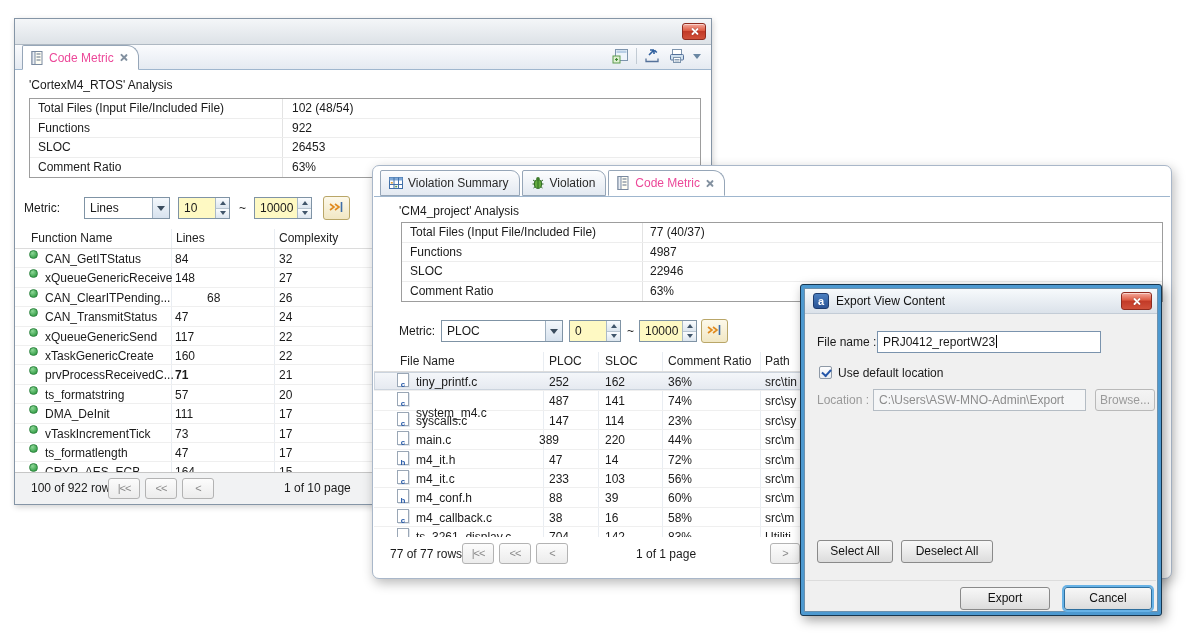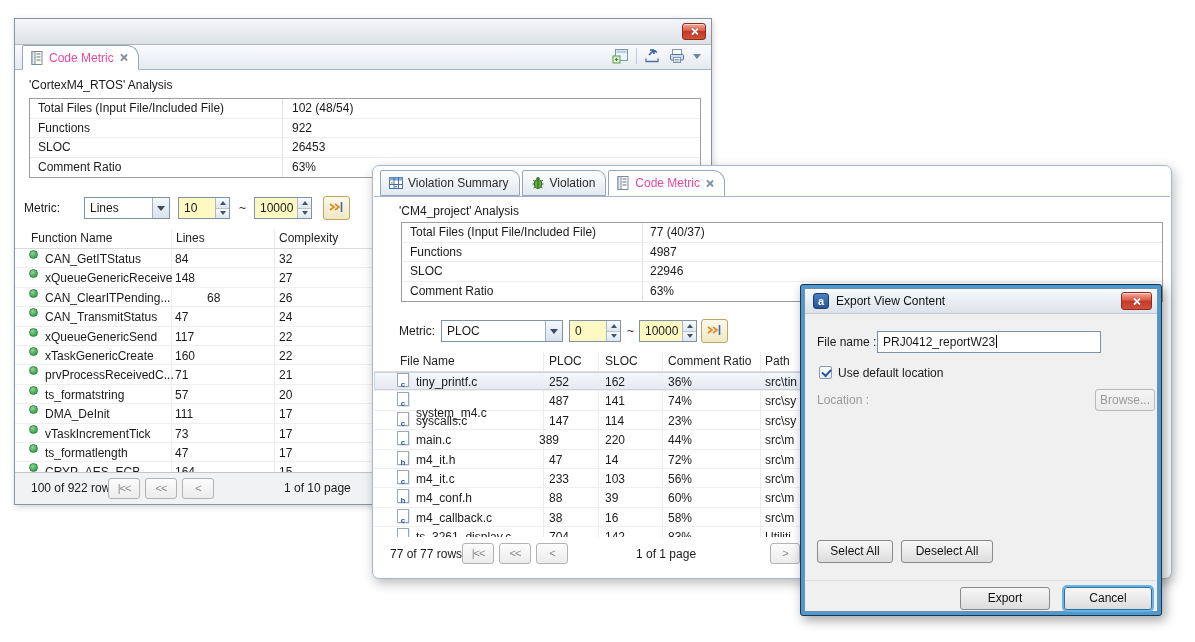--- a/index.html
+++ b/index.html
@@ -277,21 +277,21 @@
         </div>
       <div class="trow">
           <span class="dot"></span>
           <span style="left:30px;">xTaskGenericCreate</span>
           <span style="left:160px;">160</span>
           <span style="left:264px;">22</span>
         </div>
       <div class="trow">
           <span class="dot"></span>
           <span style="left:30px;">prvProcessReceivedC...</span>
-          <span style="left:160px;">71</span>
+          <span style="left:160px;font-weight:bold;">71</span>
           <span style="left:264px;">21</span>
         </div>
       <div class="trow">
           <span class="dot"></span>
           <span style="left:30px;">ts_formatstring</span>
           <span style="left:160px;">57</span>
           <span style="left:264px;">20</span>
         </div>
       <div class="trow">
           <span class="dot"></span>
@@ -544,20 +544,23 @@
 
     <span class="abs" style="left:12px; top:46px;">File name :</span>
     <div class="txt-input" style="left:72px; top:42px; width:224px;">
       <span>PRJ0412_reportW23</span><span class="caret"></span>
     </div>
 
     <span class="cb checked" style="left:14px; top:77px;"></span>
     <span class="cb-lbl" style="left:33px; top:77px;">Use default location</span>
 
     <span class="abs dis-lbl" style="left:12px; top:104px;">Location :</span>
+    <div class="txt-input disabled" style="left:68px; top:100px; width:213px;">
+      <span>C:\Users\ASW-MNO-Admin\Export</span>
+    </div>
     <div class="w7-btn disabled" style="left:290px; top:100px; width:60px; height:22px; line-height:20px;">Browse...</div>
 
 
     <div class="w7-btn" style="left:12px; top:251px; width:76px; height:23px; line-height:21px;">Select All</div>
     <div class="w7-btn" style="left:96px; top:251px; width:92px; height:23px; line-height:21px;">Deselect All</div>
 
     <div class="dlg-sep" style="top:291px;"></div>
     <div class="w7-btn" style="left:155px; top:298px; width:90px; height:23px; line-height:21px;">Export</div>
     <div class="w7-btn focus" style="left:259px; top:298px; width:88px; height:23px; line-height:21px;">Cancel</div>
   </div>

